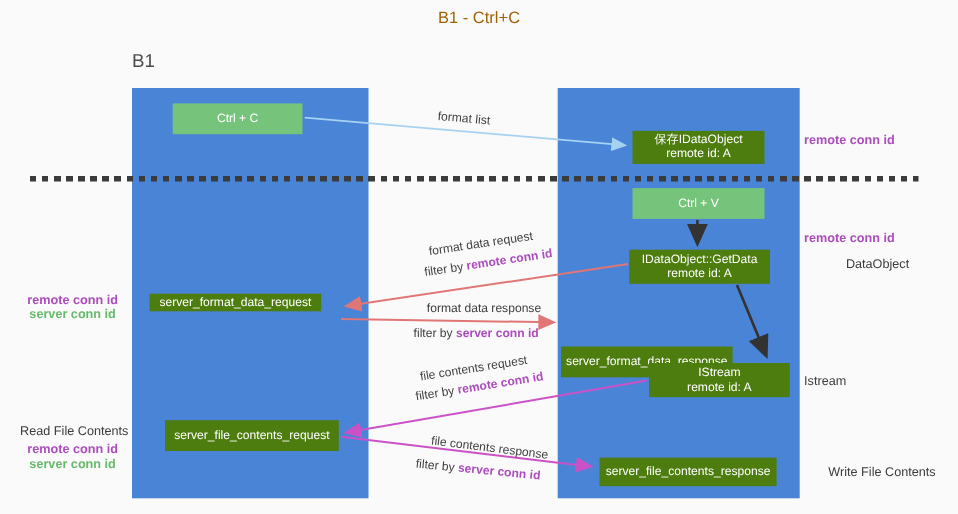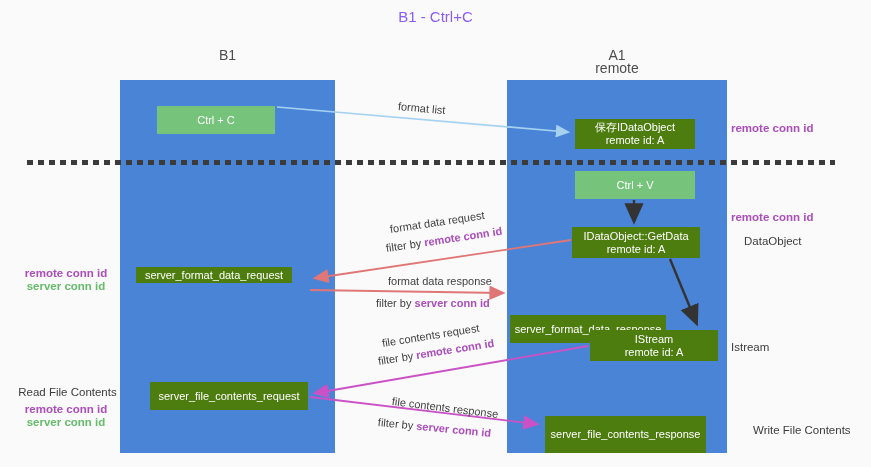--- a/index.html
+++ b/index.html
@@ -1,21 +1,21 @@
 <!DOCTYPE html>
 <html><head>
 <meta charset="utf-8">
 <style>
   html,body{margin:0;padding:0;background:#fafafa;font-family:"Liberation Sans",sans-serif;}
   .canvas{position:relative;width:871px;height:467px;background:#fafafa;overflow:hidden;}
-  .title{position:absolute;left:0;top:8px;width:871px;text-align:center;font-size:15px;color:#8b5cf6;line-height:18px;}
+  .title{position:absolute;left:0;top:8px;width:871px;text-align:center;font-size:15px;color:#a16207;line-height:18px;}
   .lane{position:absolute;top:80px;height:373px;background:#4a84d6;}
   .lane-left{left:120px;width:215px;}
   .lane-right{left:507px;width:220px;}
-  .lane-header{position:absolute;top:49px;font-size:14px;color:#4c4c4c;text-align:center;line-height:13px;}
+  .lane-header{position:absolute;top:49px;font-size:17px;color:#4c4c4c;text-align:left;line-height:13px;}
   .node{position:absolute;display:flex;flex-direction:column;justify-content:center;align-items:center;
         color:#fff;font-size:11px;line-height:13px;text-align:center;box-sizing:border-box;}
   .node-green{background:#76c47c;}
   .node-orange{background:#4d7c0f;}
   .flow-label{position:absolute;font-size:11px;color:#3f3f3f;white-space:nowrap;transform-origin:left center;}
   .accent-purple{color:#ab4dbc;font-weight:bold;}
   .accent-green{color:#66bb6a;font-weight:bold;}
   .side-label{position:absolute;font-size:11.5px;color:#3c3c3c;white-space:nowrap;}
   .side-label.bold-purple{color:#ab4dbc;font-weight:bold;}
   .left-note{position:absolute;text-align:center;font-size:11.5px;line-height:13px;}
@@ -28,31 +28,27 @@
 
 <div class="canvas">
 
   <div class="title">
     <div>B1 - Ctrl+C</div>
   </div>
 
   <div class="lane-header" style="left:120px;width:215px;">
     <div>B1</div>
   </div>
-  <div class="lane-header" style="left:507px;width:220px;">
-    <div>A1</div>
-    <div>remote</div>
-  </div>
 
   <div class="lane lane-left"></div>
   <div class="lane lane-right"></div>
 
   <div class="divider"></div>
 
-  <div class="node node-green" style="left:157px;top:94px;width:118px;height:28px;margin-top:12px;">
+  <div class="node node-green" style="left:157px;top:94px;width:118px;height:28px;">
     <div>Ctrl + C</div>
   </div>
   <div class="node node-orange" style="left:575px;top:119px;width:120px;height:30px;">
     <div>保存IDataObject</div>
     <div>remote id: A</div>
   </div>
   <div class="node node-green" style="left:575px;top:171px;width:120px;height:28px;">
     <div>Ctrl + V</div>
   </div>
   <div class="node node-orange" style="left:572px;top:227px;width:128px;height:31px;">
@@ -65,21 +61,21 @@
   <div class="node node-orange" style="left:510px;top:280px;width:156px;height:28px;margin-top:35px;">
     <div>server_format_data_response</div>
   </div>
   <div class="node node-orange" style="left:590px;top:330px;width:128px;height:31px;">
     <div>IStream</div>
     <div>remote id: A</div>
   </div>
   <div class="node node-orange" style="left:150px;top:382px;width:158px;height:28px;">
     <div>server_file_contents_request</div>
   </div>
-  <div class="node node-orange" style="left:545px;top:416px;width:161px;height:37px;">
+  <div class="node node-orange" style="left:545px;top:416px;width:161px;height:26px;">
     <div>server_file_contents_response</div>
   </div>
 
   <svg class="arrows" width="871" height="467" viewBox="0 0 871 467">
     <defs>
       <marker id="m-blue" markerWidth="9" markerHeight="8" refX="7" refY="4" orient="auto">
           <path d="M0,0 L9,4 L0,8 z" fill="#a6d2f2"></path>
         </marker>
       <marker id="m-black" markerWidth="9" markerHeight="8" refX="7" refY="4" orient="auto">
           <path d="M0,0 L9,4 L0,8 z" fill="#333333"></path>
@@ -109,21 +105,21 @@
   <div class="flow-label" style="left:376px;top:297px;"><span>filter by </span><span class="accent-purple">server conn id</span></div>
 
   <div class="flow-label" style="left:382px;top:337px;transform:rotate(-9deg);">file contents request</div>
   <div class="flow-label" style="left:378px;top:355px;transform:rotate(-9deg);"><span>filter by </span><span class="accent-purple">remote conn id</span></div>
 
   <div class="flow-label" style="left:392px;top:395px;transform:rotate(7deg);">file contents response</div>
   <div class="flow-label" style="left:378px;top:416px;transform:rotate(5.5deg);"><span>filter by </span><span class="accent-purple">server conn id</span></div>
 
   <div class="side-label bold-purple" style="left:731px;top:122px;">remote conn id</div>
   <div class="side-label bold-purple" style="left:731px;top:211px;">remote conn id</div>
-  <div class="side-label" style="left:744px;top:235px;text-align:right;">DataObject</div>
+  <div class="side-label" style="left:769px;top:235px;text-align:right;">DataObject</div>
   <div class="side-label" style="left:731px;top:341px;">Istream</div>
   <div class="side-label" style="left:753px;top:424px;">Write File Contents</div>
 
   <div class="left-note" style="left:10px;top:267px;width:112px;">
     <div class="accent-purple">remote conn id</div>
     <div class="accent-green">server conn id</div>
   </div>
   <div class="left-note" style="left:10px;top:386px;width:115px;color:#3c3c3c;">Read File Contents</div>
   <div class="left-note" style="left:10px;top:403px;width:112px;">
     <div class="accent-purple">remote conn id</div>

